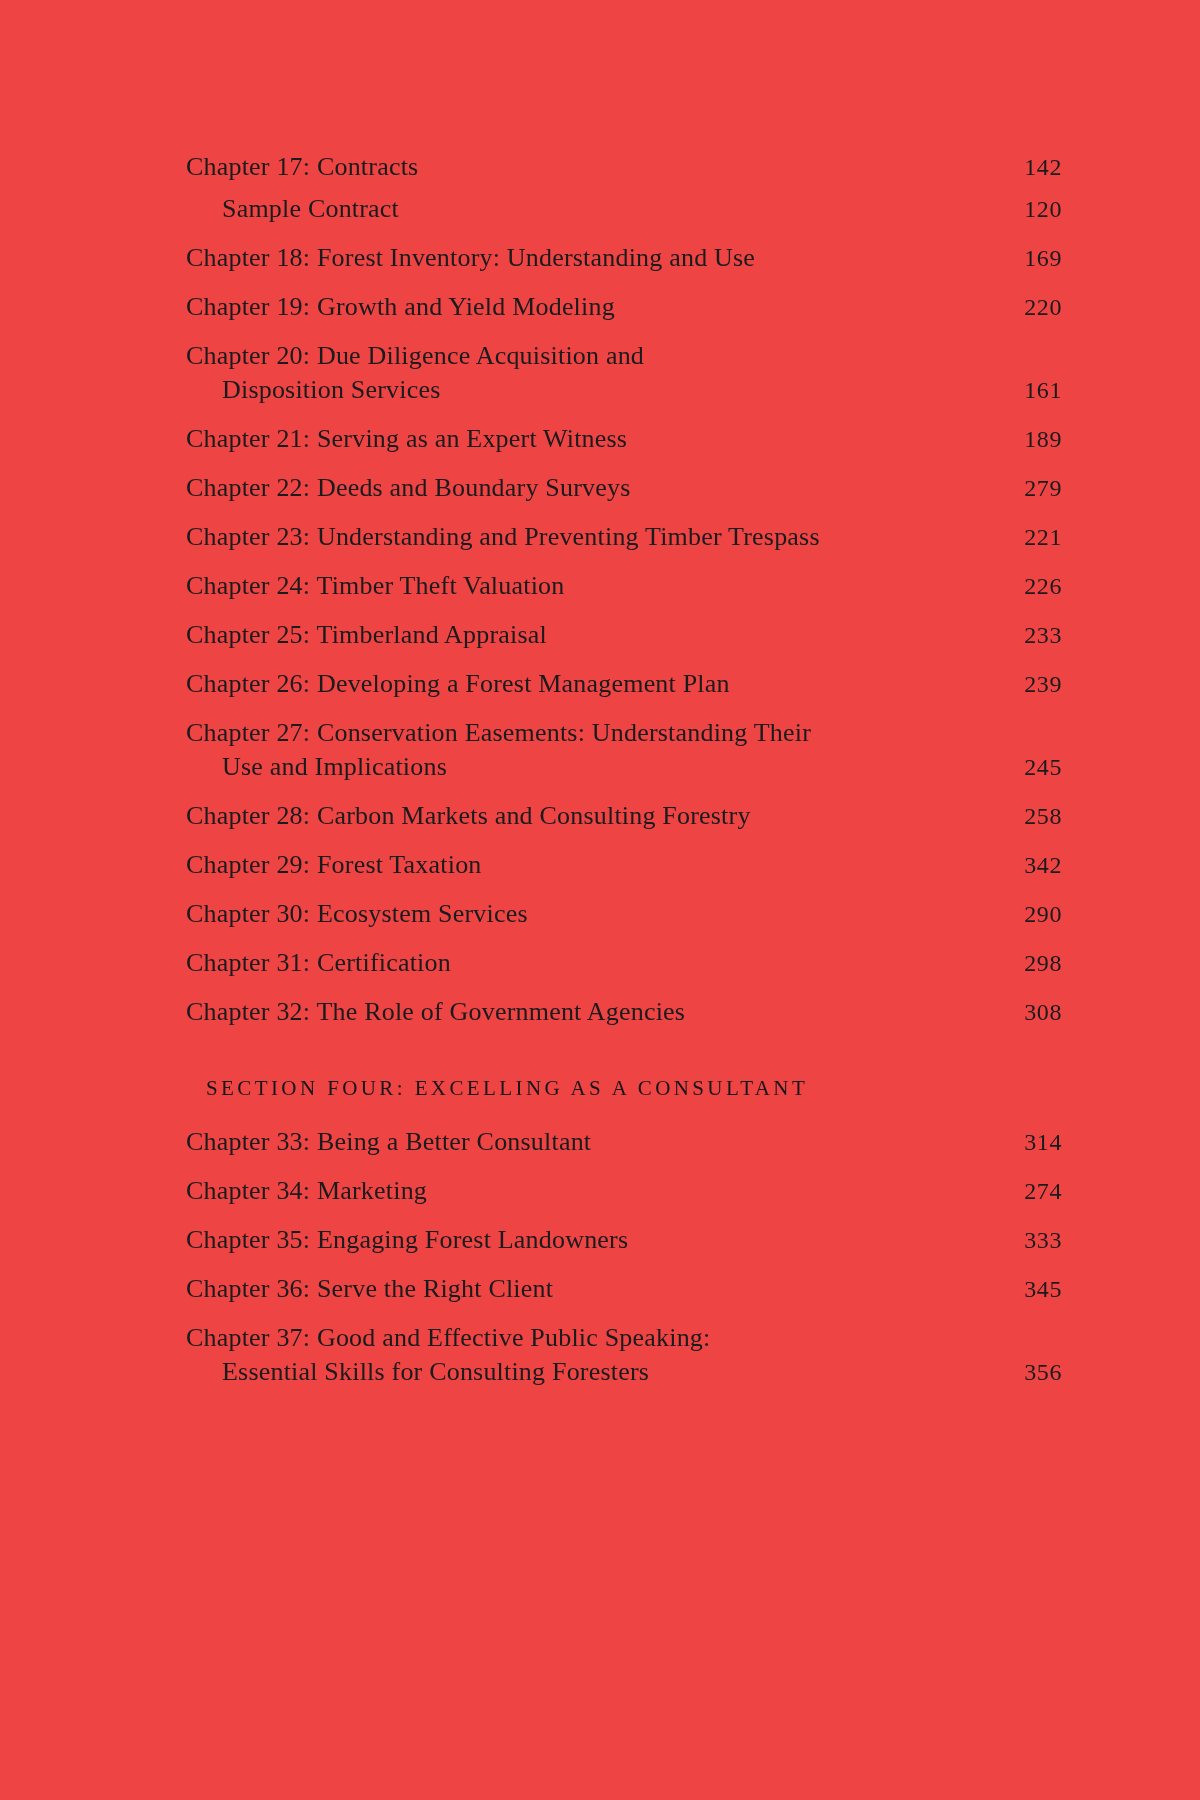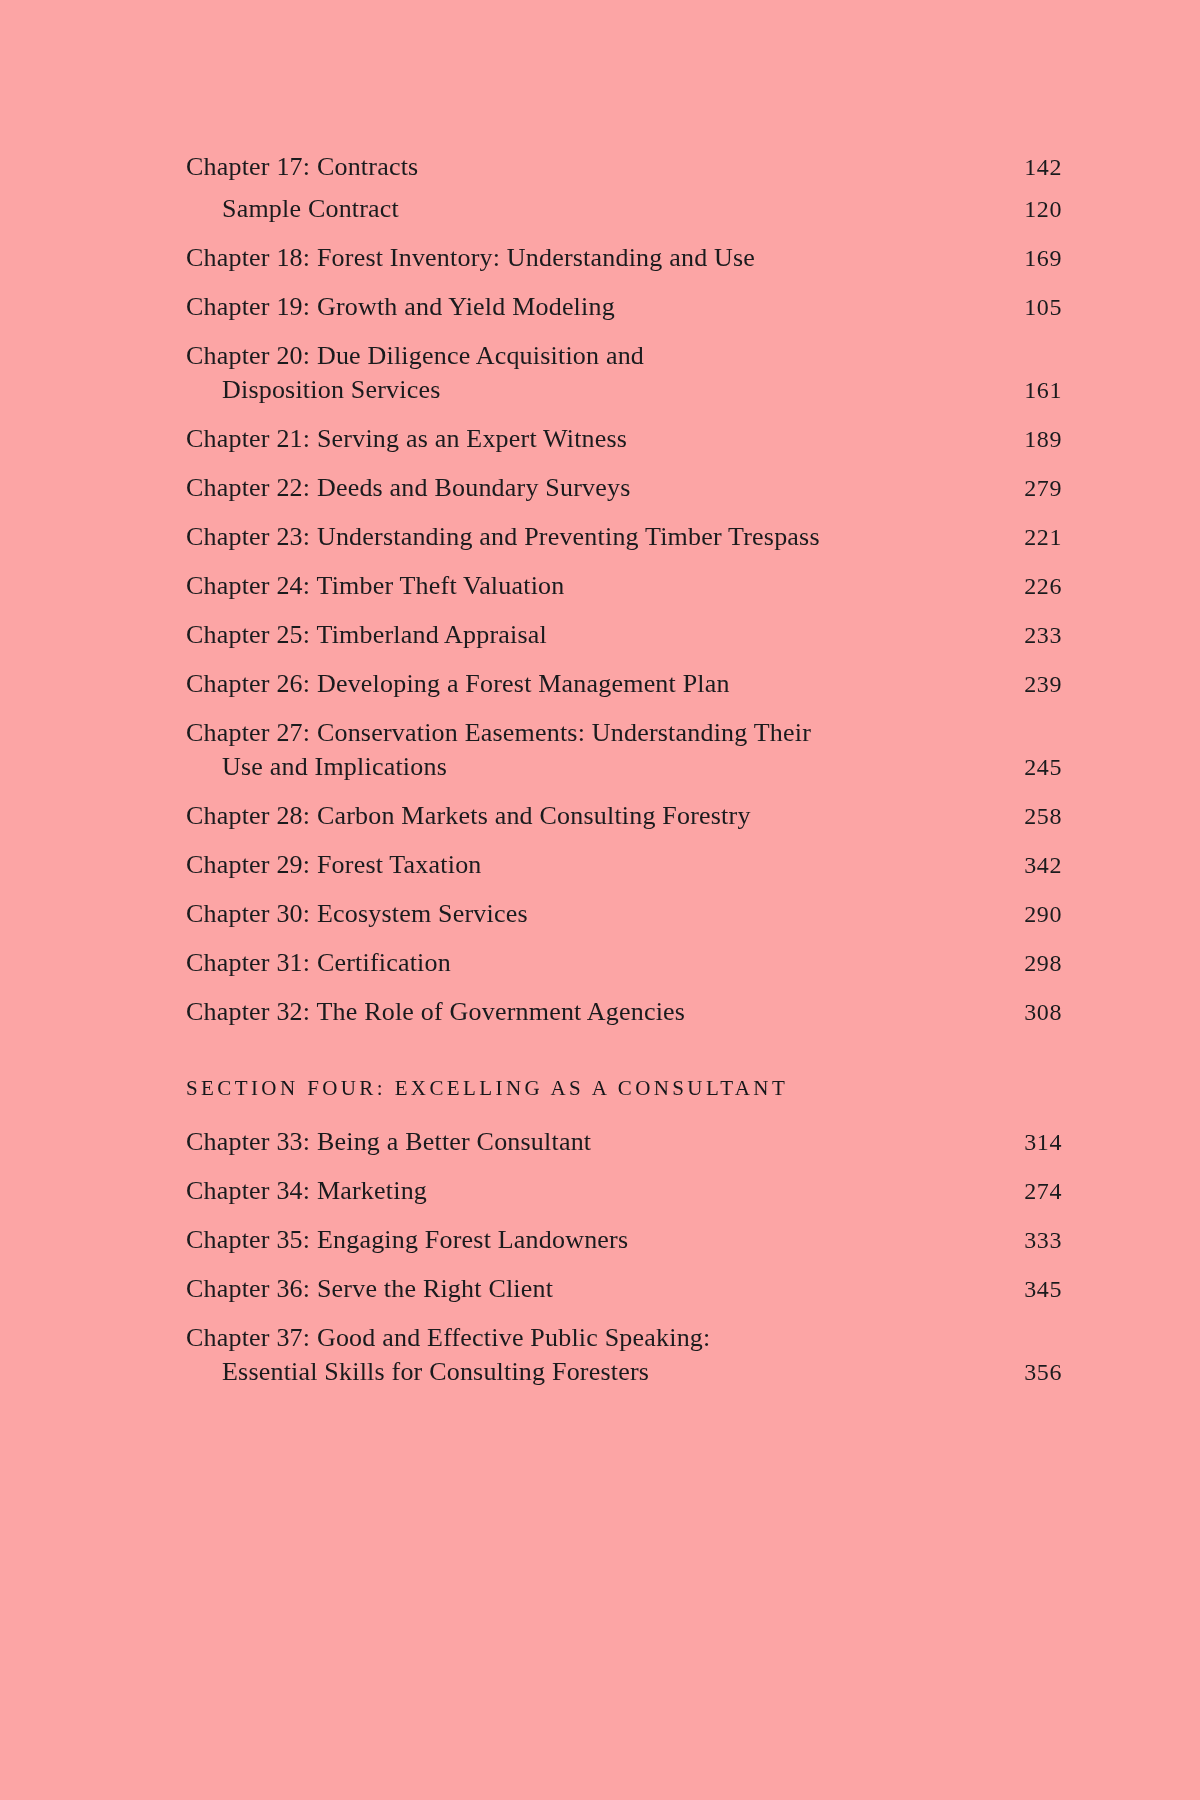--- a/index.html
+++ b/index.html
@@ -11,21 +11,21 @@
     width: 1200px;
     height: 1800px;
     font-family: "Liberation Serif", "DejaVu Serif", serif;
     color: #17181a;
     overflow: hidden;
   }
   .page {
     position: relative;
     width: 1200px;
     height: 1800px;
-    background: #fca5a5;
+    background: #ef4444;
     box-sizing: border-box;
   }
   .toc {
     position: absolute;
     left: 186px;
     top: 150px;
     width: 760px;
   }
   
   .entry {
@@ -64,41 +64,42 @@
   .gap-md { margin-bottom: 15px; }
 
   .section-head {
     margin-top: 44px;
     margin-bottom: 22px;
     font-size: 21px;
     line-height: 30px;
     letter-spacing: 3.4px;
     color: #16171a;
     white-space: nowrap;
+    margin-left: 20px;
   }
   .section-head::first-letter { letter-spacing: 3.4px; }
 </style>
 </head>
 <body>
 
 <div class="page">
   <div class="toc">
 
     <div id="entries-before">
         <div class="entry gap-sm">
           <div class="entry-line">Chapter 17: Contracts<span class="pagenum">142</span></div>
         </div>
         <div class="entry gap-md">
           <div class="entry-line sub">Sample Contract<span class="pagenum">120</span></div>
         </div>
         <div class="entry gap-md">
           <div class="entry-line">Chapter 18: Forest Inventory: Understanding and Use<span class="pagenum">169</span></div>
         </div>
         <div class="entry gap-md">
-          <div class="entry-line">Chapter 19: Growth and Yield Modeling<span class="pagenum">105</span></div>
+          <div class="entry-line">Chapter 19: Growth and Yield Modeling<span class="pagenum">220</span></div>
         </div>
         <div class="entry gap-md">
           <div class="entry-line">Chapter 20: Due Diligence Acquisition and</div>
           <div class="entry-line cont">Disposition Services<span class="pagenum">161</span></div>
         </div>
         <div class="entry gap-md">
           <div class="entry-line">Chapter 21: Serving as an Expert Witness<span class="pagenum">189</span></div>
         </div>
         <div class="entry gap-md">
           <div class="entry-line">Chapter 22: Deeds and Boundary Surveys<span class="pagenum">279</span></div>

